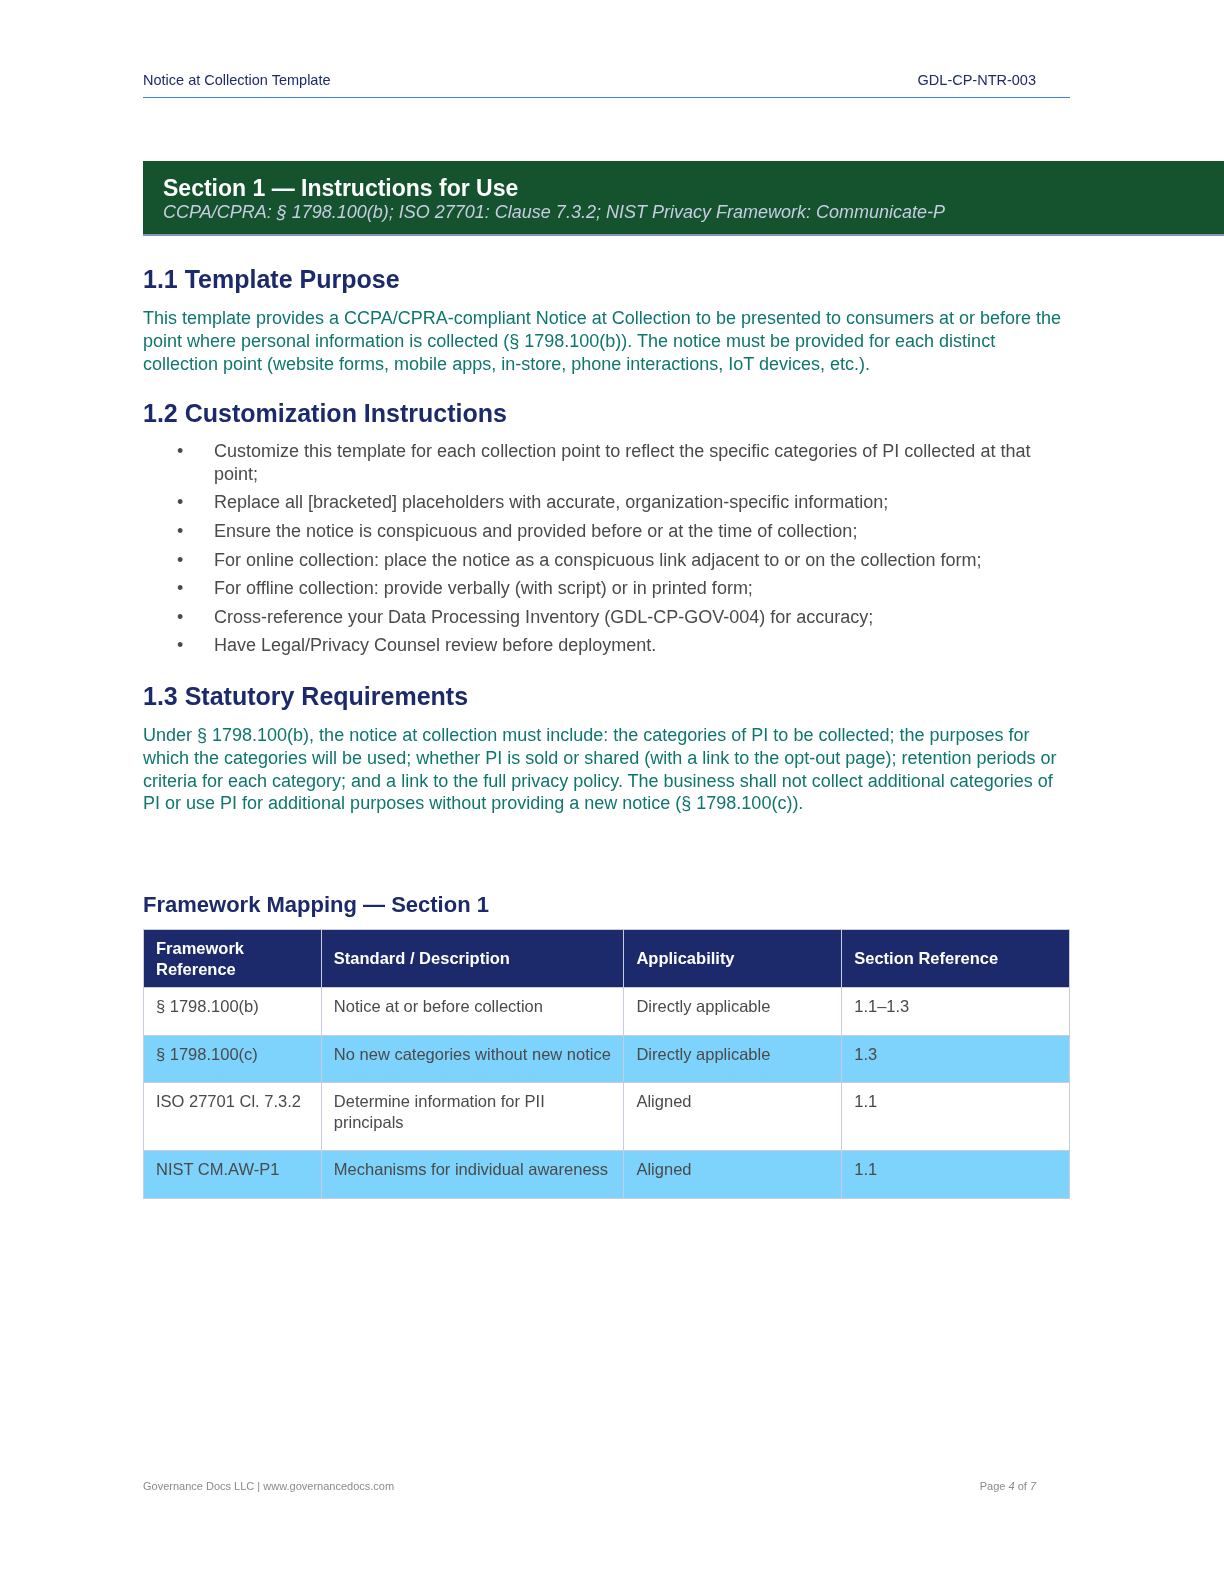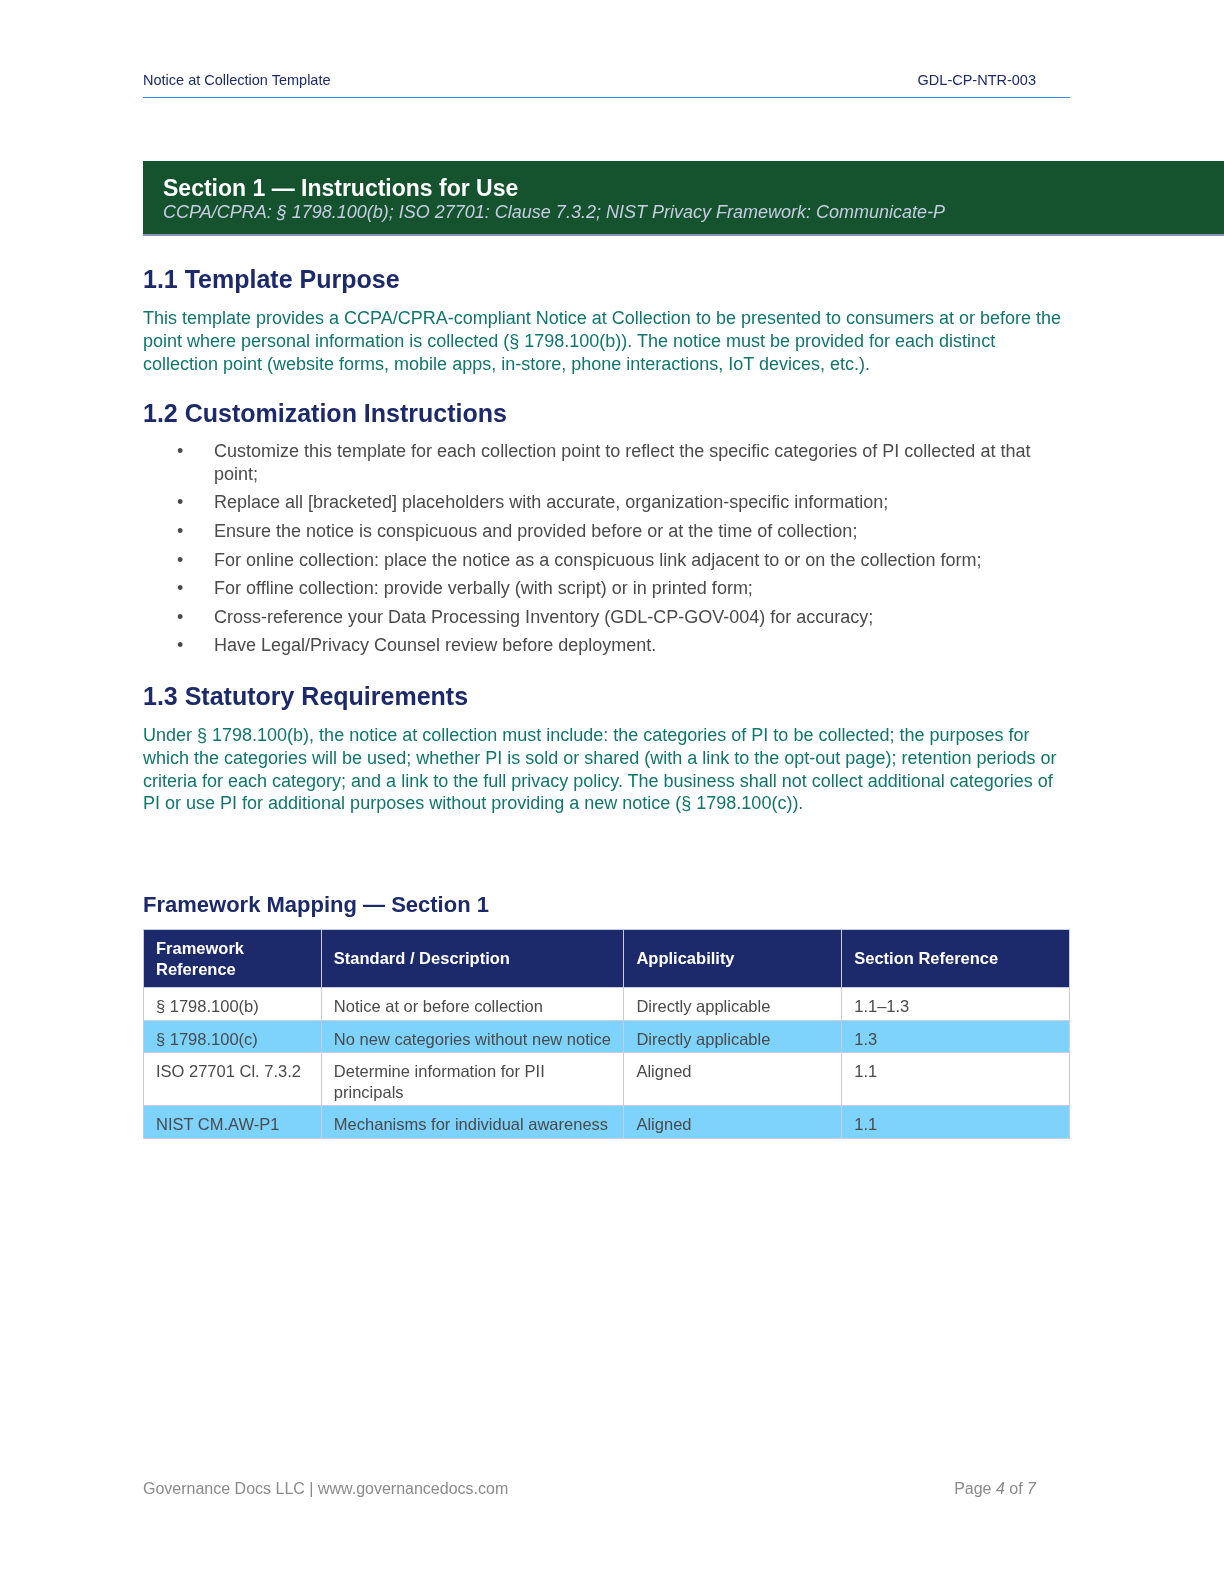--- a/index.html
+++ b/index.html
@@ -11,24 +11,24 @@
   .section-banner .title { color: #ffffff; font-weight: bold; font-size: 23px; line-height: 26px; }
   .section-banner .subtitle { color: #c8cde4; font-style: italic; font-size: 18px; line-height: 22px; }
   h2 { position: absolute; left: 143px; margin: 0; color: #1c2a6b; font-size: 25px; font-weight: bold; text-align: right; }
   .para { position: absolute; left: 143px; width: 930px; font-size: 18px; line-height: 22.8px; color: #0f766e; margin: 0; }
   ul.bullets { position: absolute; left: 143px; top: 440px; width: 930px; margin: 0; padding: 0; list-style: none; font-size: 18px; line-height: 22.8px; }
   ul.bullets li { position: relative; padding-left: 71px; margin-bottom: 5.8px; }
   ul.bullets li .dot { position: absolute; left: 34px; top: 0; }
   .table-title { position: absolute; left: 143px; top: 892px; margin: 0; color: #1c2a6b; font-size: 22px; font-weight: bold; }
   table.map { position: absolute; left: 143px; top: 929px; width: 927px; border-collapse: collapse; font-size: 16.5px; line-height: 20.5px; }
   table.map th { background: #1c2a6b; color: #ffffff; text-align: left; font-weight: bold; padding: 8px 12px; border: 1px solid #c7cce0; height: 41px; vertical-align: middle; }
-  table.map td { padding: 8px 12px 3px 12px; border: 1px solid #c7cce0; vertical-align: top; color: #4a4a4a; margin-top: 48px; }
+  table.map td { padding: 8px 12px 18px 12px; border: 1px solid #c7cce0; vertical-align: top; color: #4a4a4a; margin-top: 48px; }
   table.map tr.odd td { background: #ffffff; }
   table.map tr.even td { background: #7dd3fc; }
-  .page-footer { position: absolute; left: 143px; top: 1480px; width: 927px; font-size: 16px; color: #8a8a8a; }
+  .page-footer { position: absolute; left: 143px; top: 1480px; width: 927px; font-size: 11px; color: #8a8a8a; }
   .page-footer .right { position: absolute; right: 34px; top: 0; }
   .page-footer .right i { font-style: italic; }
 </style>
 </head>
 <body>
 
 <div class="page-header">
   <span class="left">Notice at Collection Template</span>
   <span class="right">GDL-CP-NTR-003</span>
 </div>

